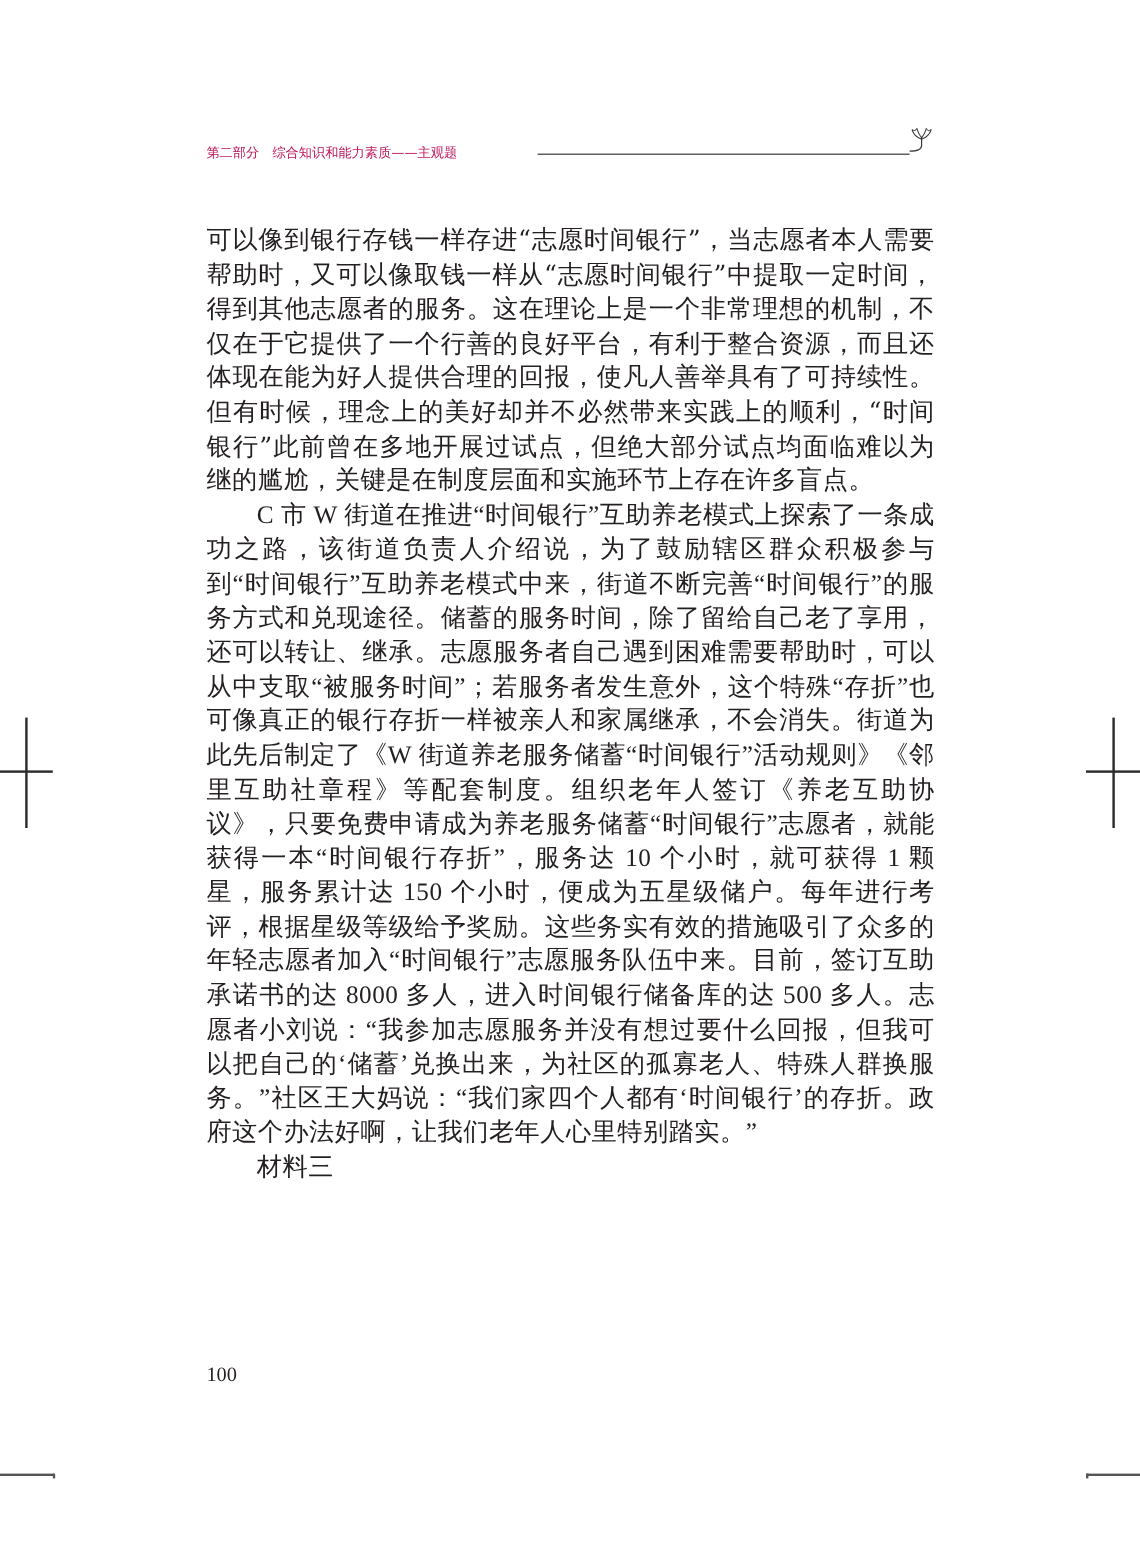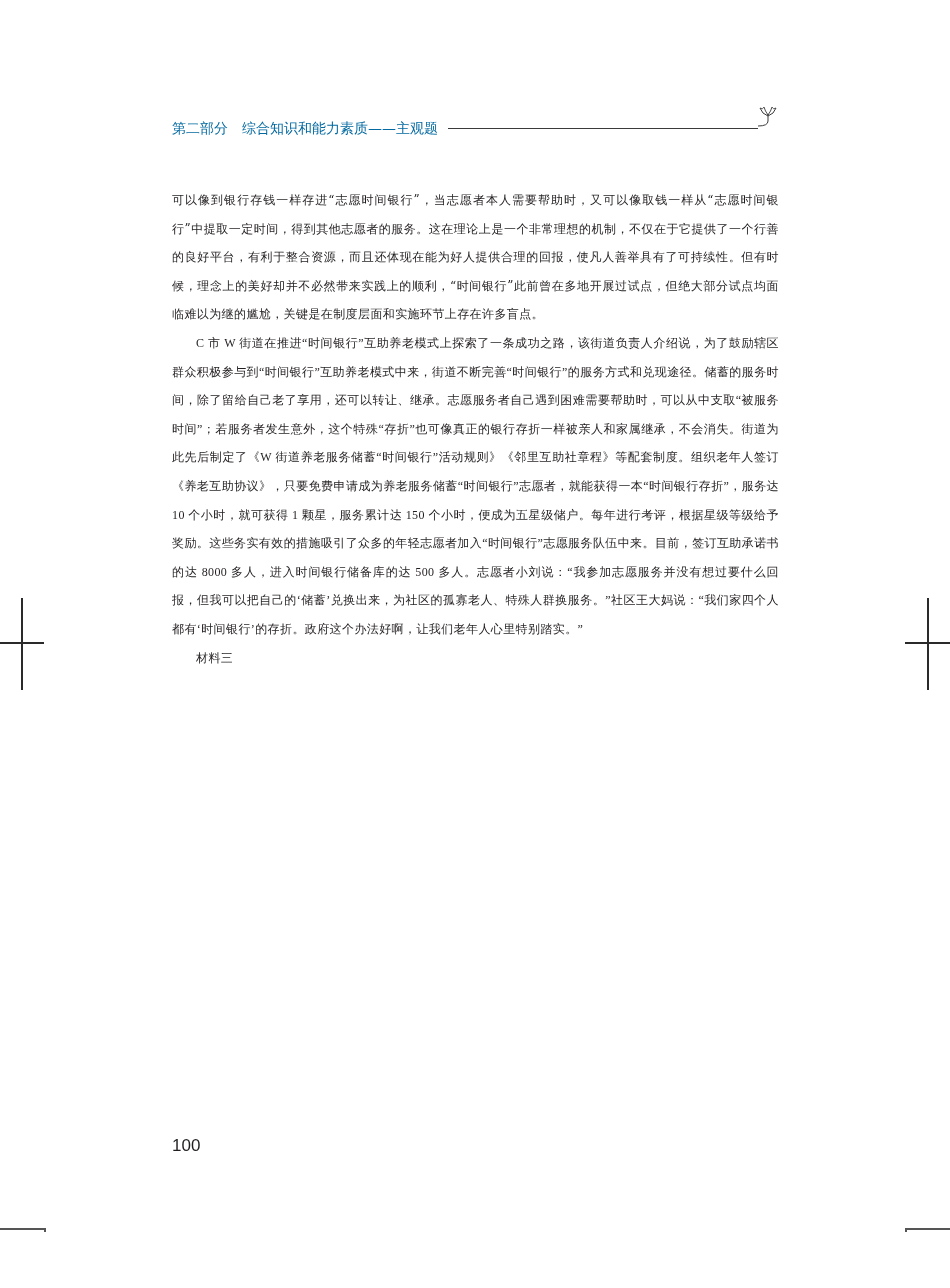--- a/index.html
+++ b/index.html
@@ -24,23 +24,23 @@
       left: 172px;
       top: 118px;
       width: 610px;
       height: 22px;
     }
     .header-title {
       position: absolute;
       left: 0;
       top: 0;
       font-family: "DejaVu Sans", "Liberation Sans", sans-serif;
-      font-size: 14px;
+      font-size: 11px;
       line-height: 20px;
-      color: #0369a1;
+      color: #be185d;
       white-space: nowrap;
     }
     .header-rule {
       position: absolute;
       left: 276px;
       top: 10px;
       width: 310px;
       height: 1px;
       background: #3a3a3a;
     }
@@ -49,37 +49,37 @@
       left: 578px;
       top: -16px;
       width: 36px;
       height: 30px;
     }
     .content {
       position: absolute;
       left: 172px;
       top: 186px;
       width: 607px;
-      font-size: 12px;
+      font-size: 21px;
       line-height: 28.6px;
       text-align: justify;
       letter-spacing: 0.4px;
     }
     .content p {
       margin: 0;
     }
     .content p.indent {
       text-indent: 2em;
       font-family: Liberation Serif, serif;
     }
     .page-number {
       position: absolute;
       left: 172px;
       top: 1136px;
-      font-family: Liberation Sans, sans-serif;
+      font-family: Liberation Serif, serif;
       font-size: 17px;
       color: #231f20;
     }
   </style>
 </head>
 <body>
 
 <div class="crop" style="left:21px; top:598px; width:1.5px; height:92px;"></div>
 <div class="crop" style="left:0; top:642px; width:44px; height:1.5px;"></div>
 <div class="crop" style="left:927px; top:598px; width:1.5px; height:92px;"></div>

